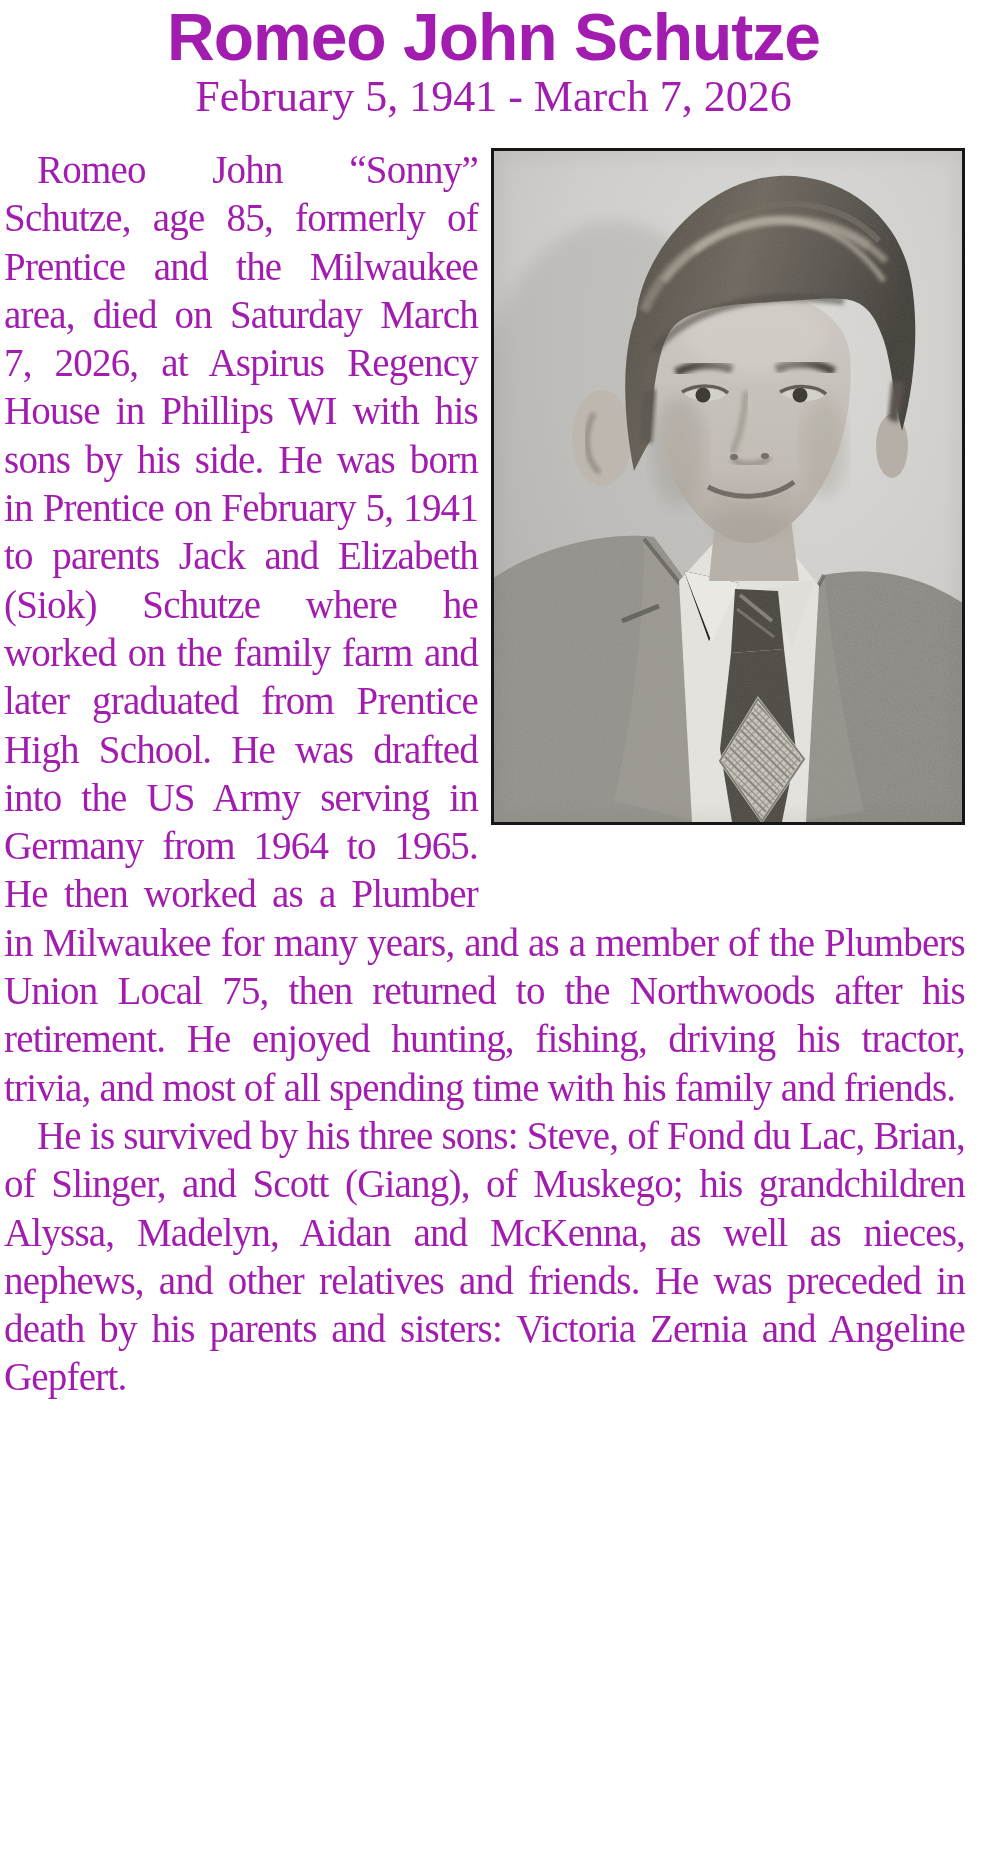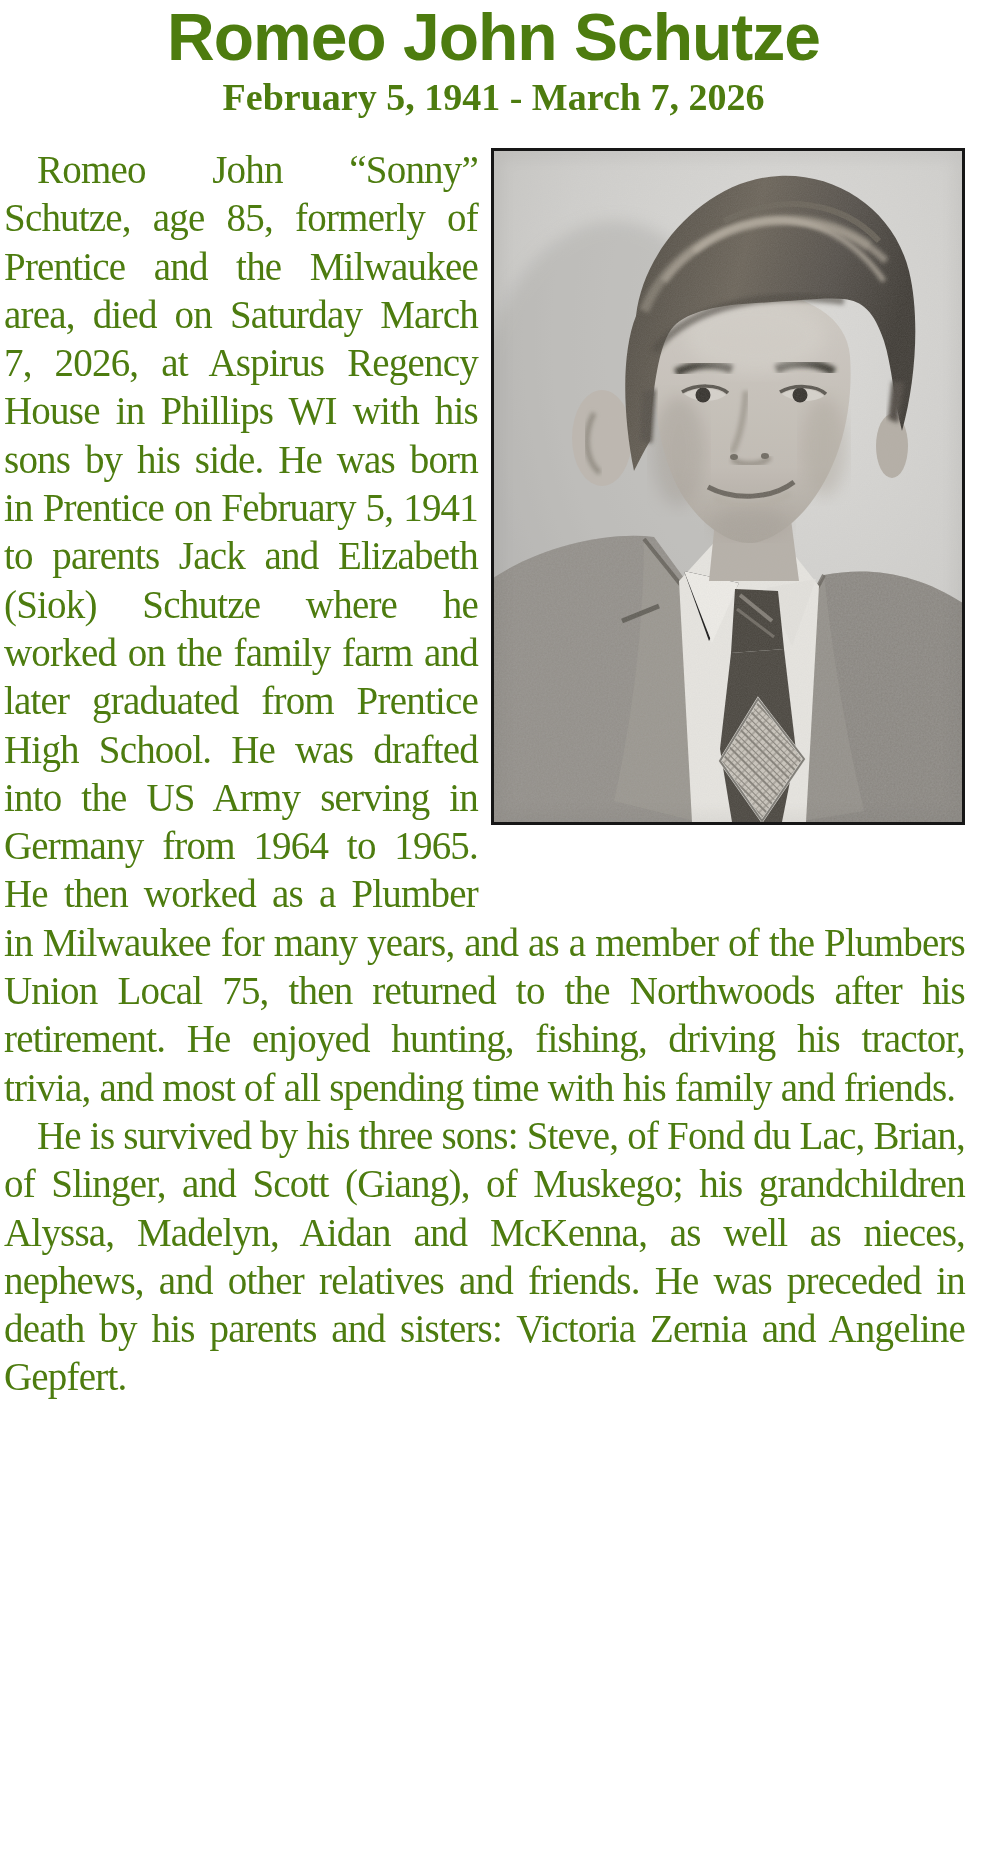--- a/index.html
+++ b/index.html
@@ -2,39 +2,38 @@
 <html><head>
 <meta charset="utf-8">
 <style>
   html, body { margin: 0; padding: 0; background: #ffffff; }
   .page {
     position: relative;
     width: 987px;
     height: 1599px;
     overflow: hidden;
     background: #ffffff;
-    color: #4d7c0f;
+    color: #a21caf;
   }
   .obit-header { text-align: center; }
   .obit-name {
     font-family: "Liberation Sans", sans-serif;
     font-weight: bold;
     font-size: 66px;
     line-height: 70px;
     margin: 2px 0 0 0;
     letter-spacing: -1px;
     text-align: center;
   }
   .obit-dates {
     font-family: "Liberation Serif", serif;
-    font-size: 38px;
+    font-size: 44px;
     line-height: 50px;
     margin: 0 0 24px 0;
     text-align: center;
-    font-weight: bold;
   }
   .obit-body {
     padding: 0 22px 0 4px;
     font-family: "Liberation Serif", serif;
     font-size: 39px;
     line-height: 48.3px;
     letter-spacing: -0.8px;
     text-align: justify;
   }
   .obit-body p { margin: 0; text-indent: 33px; }

